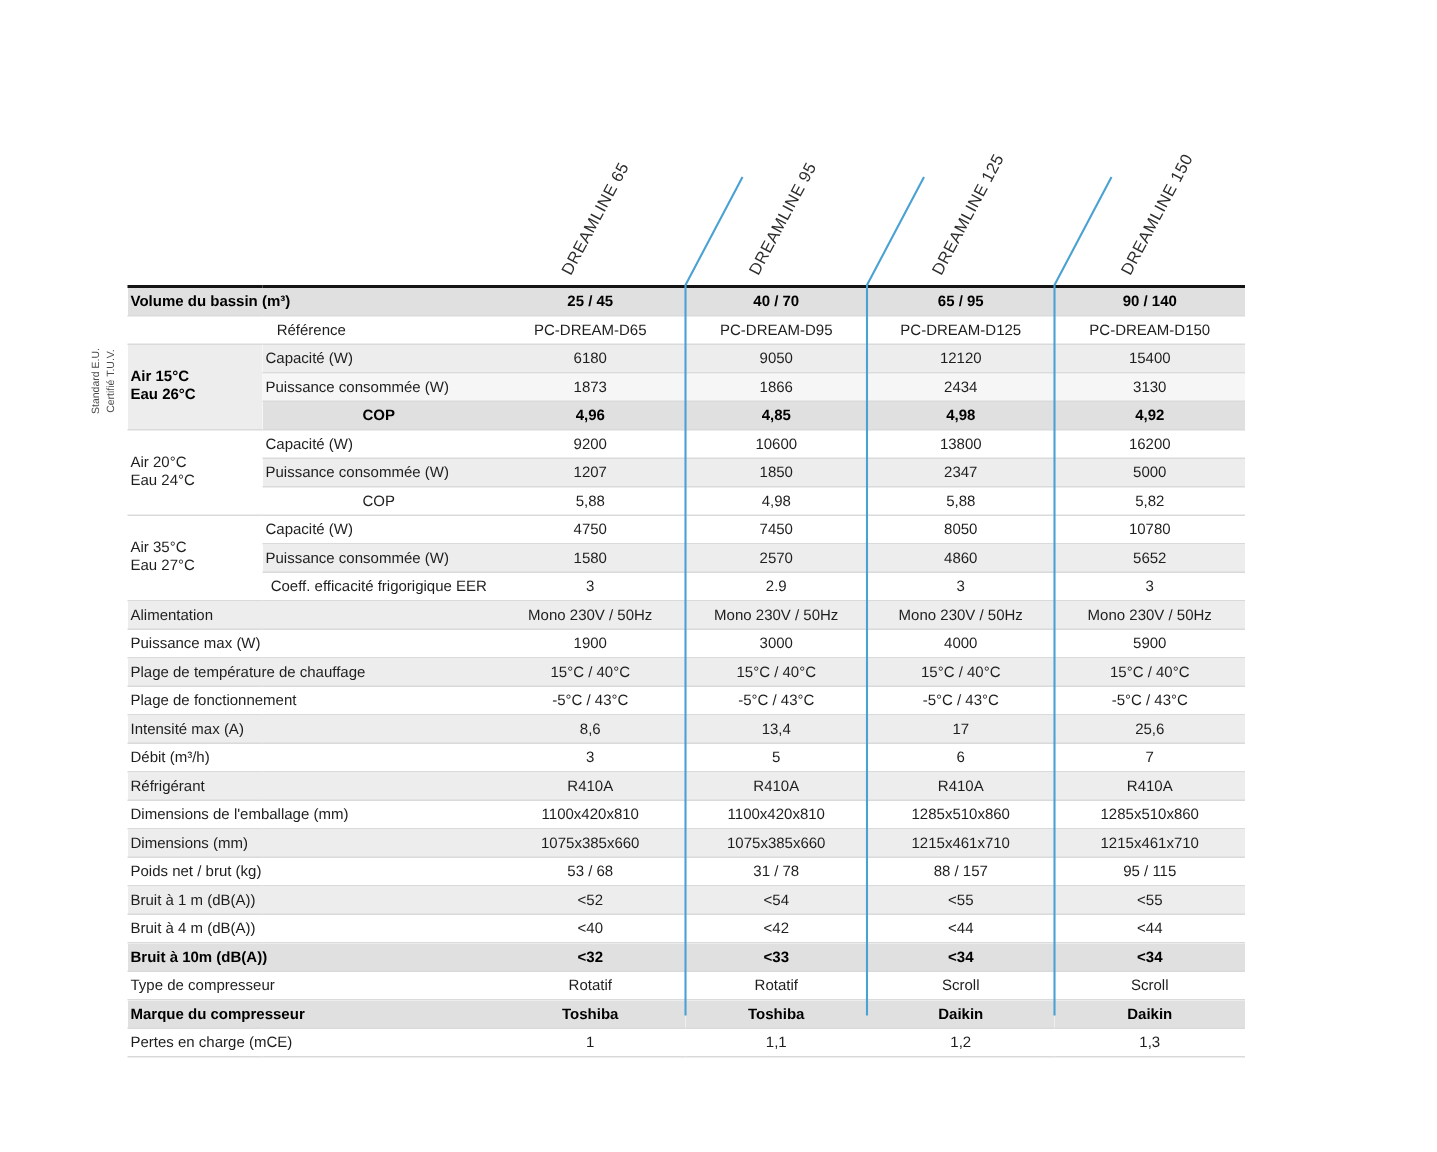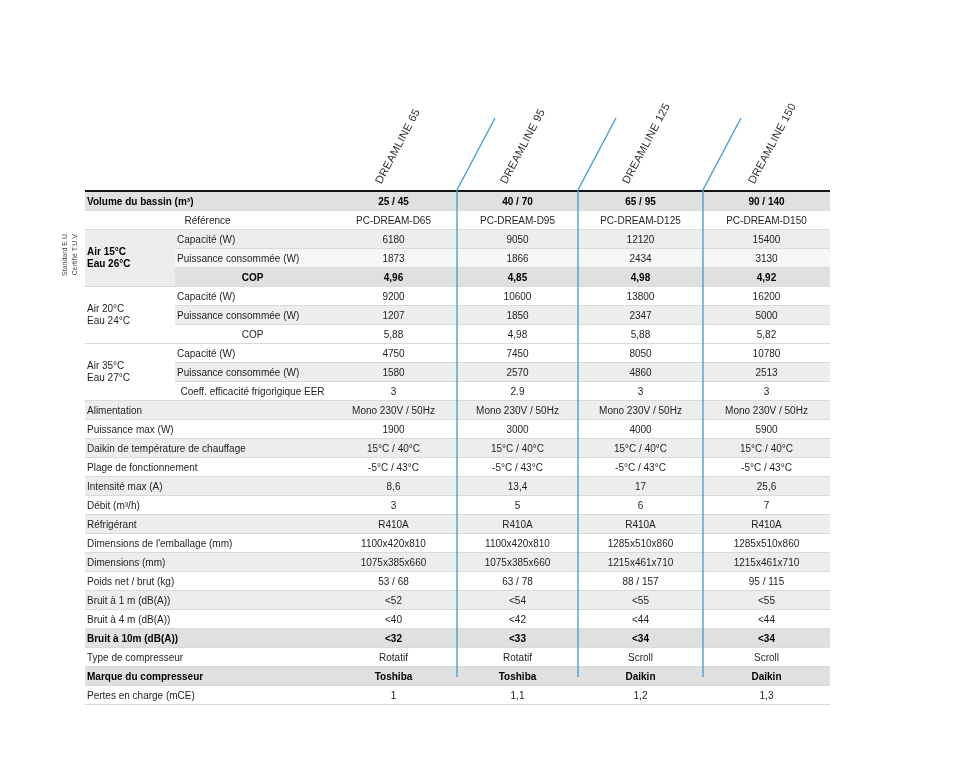--- a/index.html
+++ b/index.html
@@ -190,21 +190,21 @@
           <td class="value-cell">4750</td>
           <td class="value-cell">7450</td>
           <td class="value-cell">8050</td>
           <td class="value-cell">10780</td>
         </tr>
         <tr class="bg-stripe">
           <td class="label-cell">Puissance consommée (W)</td>
           <td class="value-cell">1580</td>
           <td class="value-cell">2570</td>
           <td class="value-cell">4860</td>
-          <td class="value-cell">2513</td>
+          <td class="value-cell">5652</td>
         </tr>
         <tr class="bg-white section-end">
           <td class="label-cell">Coeff. efficacité frigorigique EER</td>
           <td class="value-cell">3</td>
           <td class="value-cell">2.9</td>
           <td class="value-cell">3</td>
           <td class="value-cell">3</td>
         </tr>
         <tr class="bg-stripe">
           <td class="label-cell full-label" colspan="2">Alimentation</td>
@@ -214,21 +214,21 @@
           <td class="value-cell">Mono 230V / 50Hz</td>
         </tr>
         <tr class="bg-white">
           <td class="label-cell full-label" colspan="2">Puissance max (W)</td>
           <td class="value-cell">1900</td>
           <td class="value-cell">3000</td>
           <td class="value-cell">4000</td>
           <td class="value-cell">5900</td>
         </tr>
         <tr class="bg-stripe">
-          <td class="label-cell full-label" colspan="2">Daikin de température de chauffage</td>
+          <td class="label-cell full-label" colspan="2">Plage de température de chauffage</td>
           <td class="value-cell">15°C / 40°C</td>
           <td class="value-cell">15°C / 40°C</td>
           <td class="value-cell">15°C / 40°C</td>
           <td class="value-cell">15°C / 40°C</td>
         </tr>
         <tr class="bg-white">
           <td class="label-cell full-label" colspan="2">Plage de fonctionnement</td>
           <td class="value-cell">-5°C / 43°C</td>
           <td class="value-cell">-5°C / 43°C</td>
           <td class="value-cell">-5°C / 43°C</td>
@@ -265,21 +265,21 @@
         <tr class="bg-stripe">
           <td class="label-cell full-label" colspan="2">Dimensions (mm)</td>
           <td class="value-cell">1075x385x660</td>
           <td class="value-cell">1075x385x660</td>
           <td class="value-cell">1215x461x710</td>
           <td class="value-cell">1215x461x710</td>
         </tr>
         <tr class="bg-white">
           <td class="label-cell full-label" colspan="2">Poids net / brut (kg)</td>
           <td class="value-cell">53 / 68</td>
-          <td class="value-cell">63 / 78</td>
+          <td class="value-cell">31 / 78</td>
           <td class="value-cell">88 / 157</td>
           <td class="value-cell">95 / 115</td>
         </tr>
         <tr class="bg-stripe">
           <td class="label-cell full-label" colspan="2">Bruit à 1 m (dB(A))</td>
           <td class="value-cell">&lt;52</td>
           <td class="value-cell">&lt;54</td>
           <td class="value-cell">&lt;55</td>
           <td class="value-cell">&lt;55</td>
         </tr>

